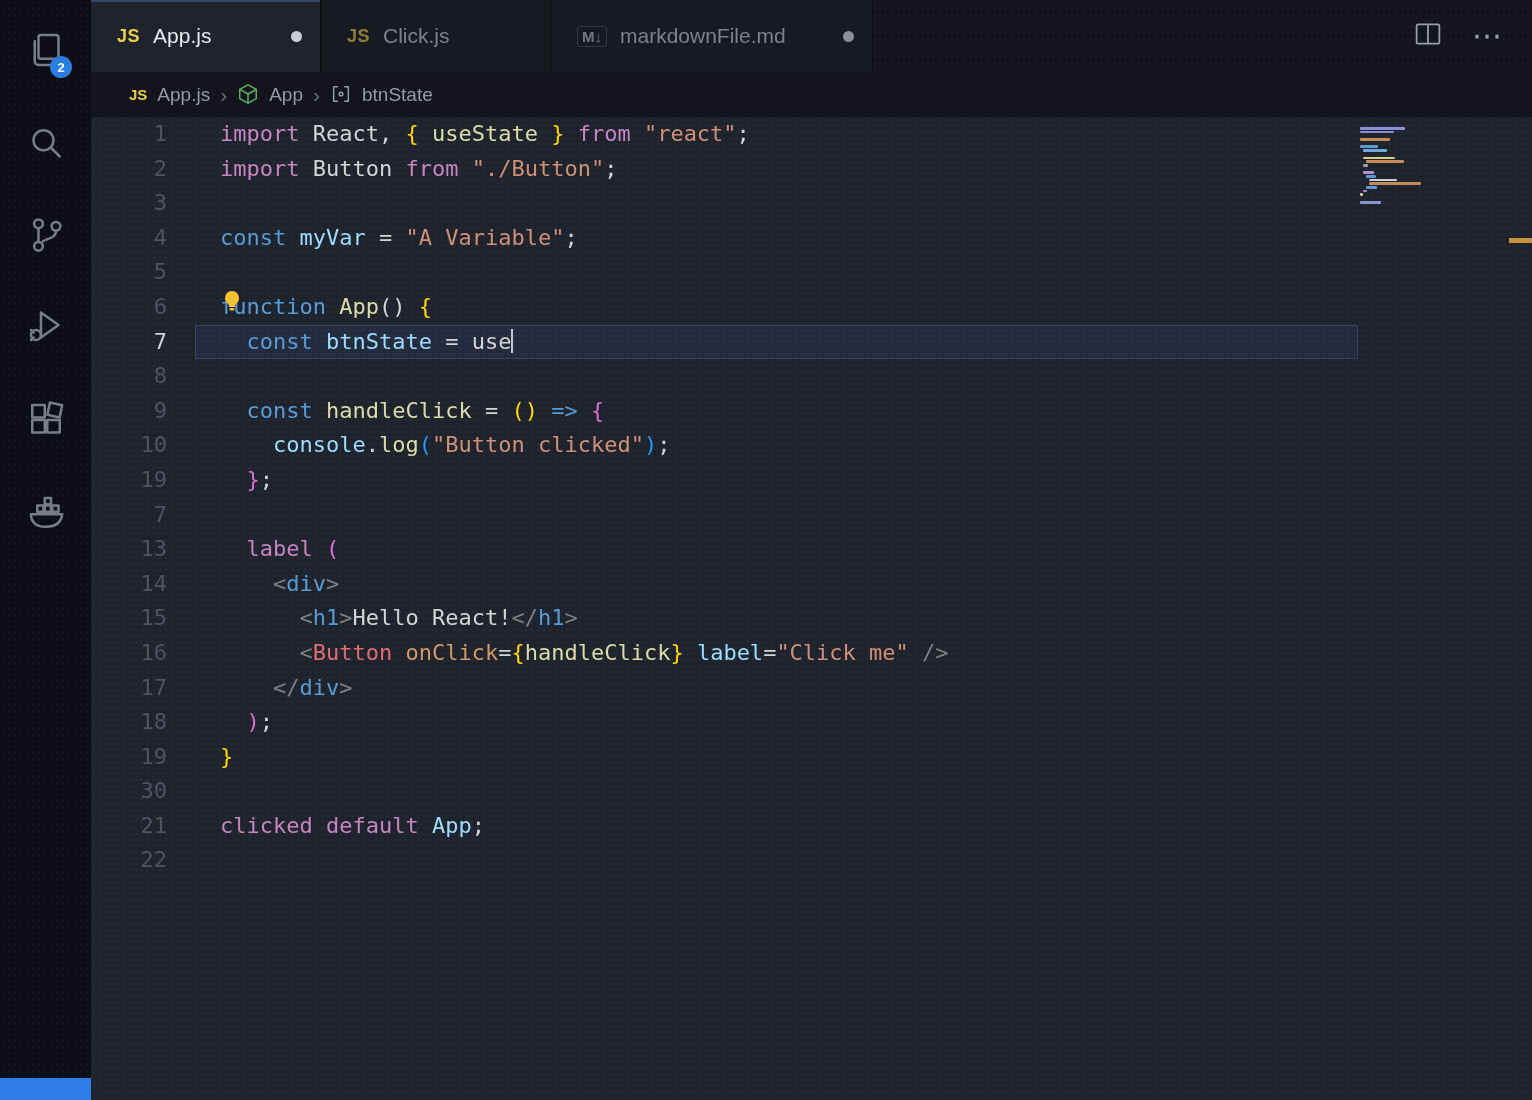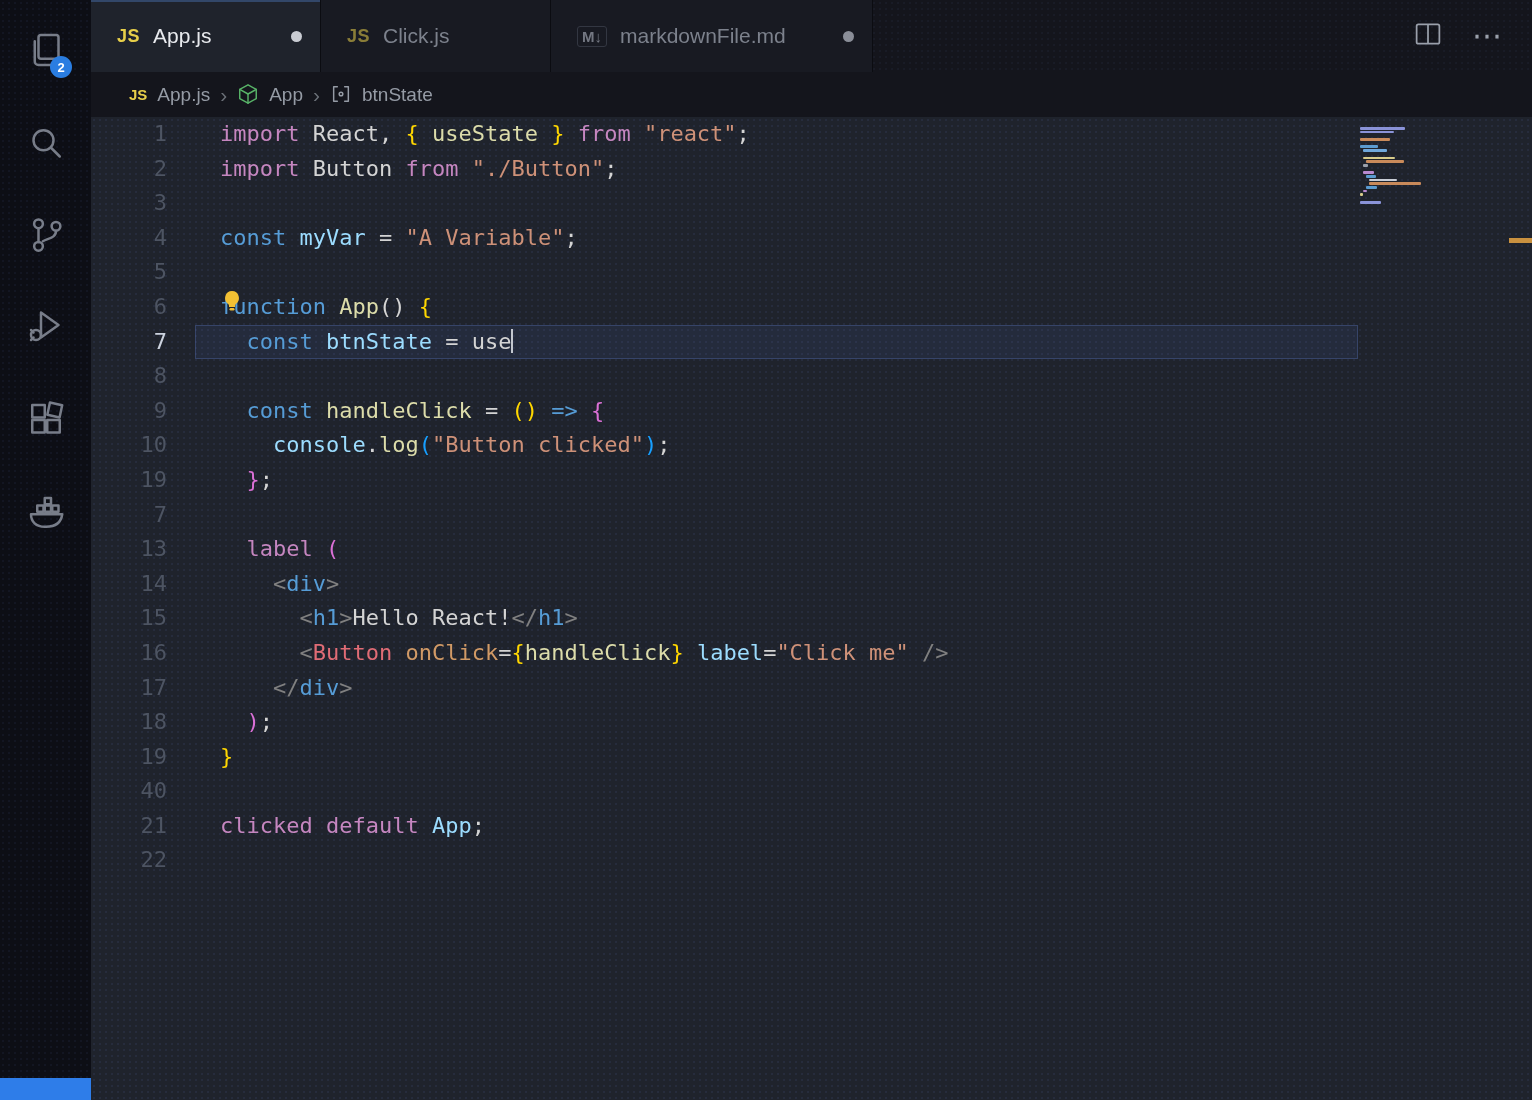--- a/index.html
+++ b/index.html
@@ -193,21 +193,21 @@
         <div class="code-line"><span class="ln">10</span><span class="lc"><span style="color: rgb(212, 212, 212);">    </span><span style="color: rgb(156, 220, 254);">console</span><span style="color: rgb(212, 212, 212);">.</span><span style="color: rgb(220, 220, 170);">log</span><span style="color: rgb(23, 159, 255);">(</span><span style="color: rgb(206, 145, 120);">"Button clicked"</span><span style="color: rgb(23, 159, 255);">)</span><span style="color: rgb(212, 212, 212);">;</span></span></div>
         <div class="code-line"><span class="ln">19</span><span class="lc"><span style="color: rgb(212, 212, 212);">  </span><span style="color: rgb(218, 112, 214);">}</span><span style="color: rgb(212, 212, 212);">;</span></span></div>
         <div class="code-line"><span class="ln">7</span><span class="lc"></span></div>
         <div class="code-line"><span class="ln">13</span><span class="lc"><span style="color: rgb(212, 212, 212);">  </span><span style="color: rgb(197, 134, 192);">label</span><span style="color: rgb(212, 212, 212);"> </span><span style="color: rgb(218, 112, 214);">(</span></span></div>
         <div class="code-line"><span class="ln">14</span><span class="lc"><span style="color: rgb(212, 212, 212);">    </span><span style="color: rgb(128, 128, 128);">&lt;</span><span style="color: rgb(86, 156, 214);">div</span><span style="color: rgb(128, 128, 128);">&gt;</span></span></div>
         <div class="code-line"><span class="ln">15</span><span class="lc"><span style="color: rgb(212, 212, 212);">      </span><span style="color: rgb(128, 128, 128);">&lt;</span><span style="color: rgb(86, 156, 214);">h1</span><span style="color: rgb(128, 128, 128);">&gt;</span><span style="color: rgb(212, 212, 212);">Hello React!</span><span style="color: rgb(128, 128, 128);">&lt;/</span><span style="color: rgb(86, 156, 214);">h1</span><span style="color: rgb(128, 128, 128);">&gt;</span></span></div>
         <div class="code-line"><span class="ln">16</span><span class="lc"><span style="color: rgb(212, 212, 212);">      </span><span style="color: rgb(128, 128, 128);">&lt;</span><span style="color: rgb(224, 108, 117);">Button</span><span style="color: rgb(212, 212, 212);"> </span><span style="color: rgb(209, 154, 102);">onClick</span><span style="color: rgb(212, 212, 212);">=</span><span style="color: rgb(255, 215, 0);">{</span><span style="color: rgb(220, 220, 170);">handleClick</span><span style="color: rgb(255, 215, 0);">}</span><span style="color: rgb(212, 212, 212);"> </span><span style="color: rgb(156, 220, 254);">label</span><span style="color: rgb(212, 212, 212);">=</span><span style="color: rgb(206, 145, 120);">"Click me"</span><span style="color: rgb(212, 212, 212);"> </span><span style="color: rgb(128, 128, 128);">/&gt;</span></span></div>
         <div class="code-line"><span class="ln">17</span><span class="lc"><span style="color: rgb(212, 212, 212);">    </span><span style="color: rgb(128, 128, 128);">&lt;/</span><span style="color: rgb(86, 156, 214);">div</span><span style="color: rgb(128, 128, 128);">&gt;</span></span></div>
         <div class="code-line"><span class="ln">18</span><span class="lc"><span style="color: rgb(212, 212, 212);">  </span><span style="color: rgb(218, 112, 214);">)</span><span style="color: rgb(212, 212, 212);">;</span></span></div>
         <div class="code-line"><span class="ln">19</span><span class="lc"><span style="color: rgb(255, 215, 0);">}</span></span></div>
-        <div class="code-line"><span class="ln">40</span><span class="lc"></span></div>
+        <div class="code-line"><span class="ln">30</span><span class="lc"></span></div>
         <div class="code-line"><span class="ln">21</span><span class="lc"><span style="color: rgb(197, 134, 192);">clicked</span><span style="color: rgb(212, 212, 212);"> </span><span style="color: rgb(197, 134, 192);">default</span><span style="color: rgb(212, 212, 212);"> </span><span style="color: rgb(156, 220, 254);">App</span><span style="color: rgb(212, 212, 212);">;</span></span></div>
         <div class="code-line"><span class="ln">22</span><span class="lc"></span></div>
       </div>
 
     <div class="lightbulb">
       <svg viewBox="0 0 24 24" width="24" height="24">
           <path fill="#f2c033" d="M12 2a7 7 0 0 0-4 12.7c.6.5 1 1.3 1 2.1V18h6v-1.2c0-.8.4-1.6 1-2.1A7 7 0 0 0 12 2z"></path>
           <rect x="9.5" y="19" width="5" height="2.4" rx="1.2" fill="#f2c033"></rect>
         </svg>
     </div>

